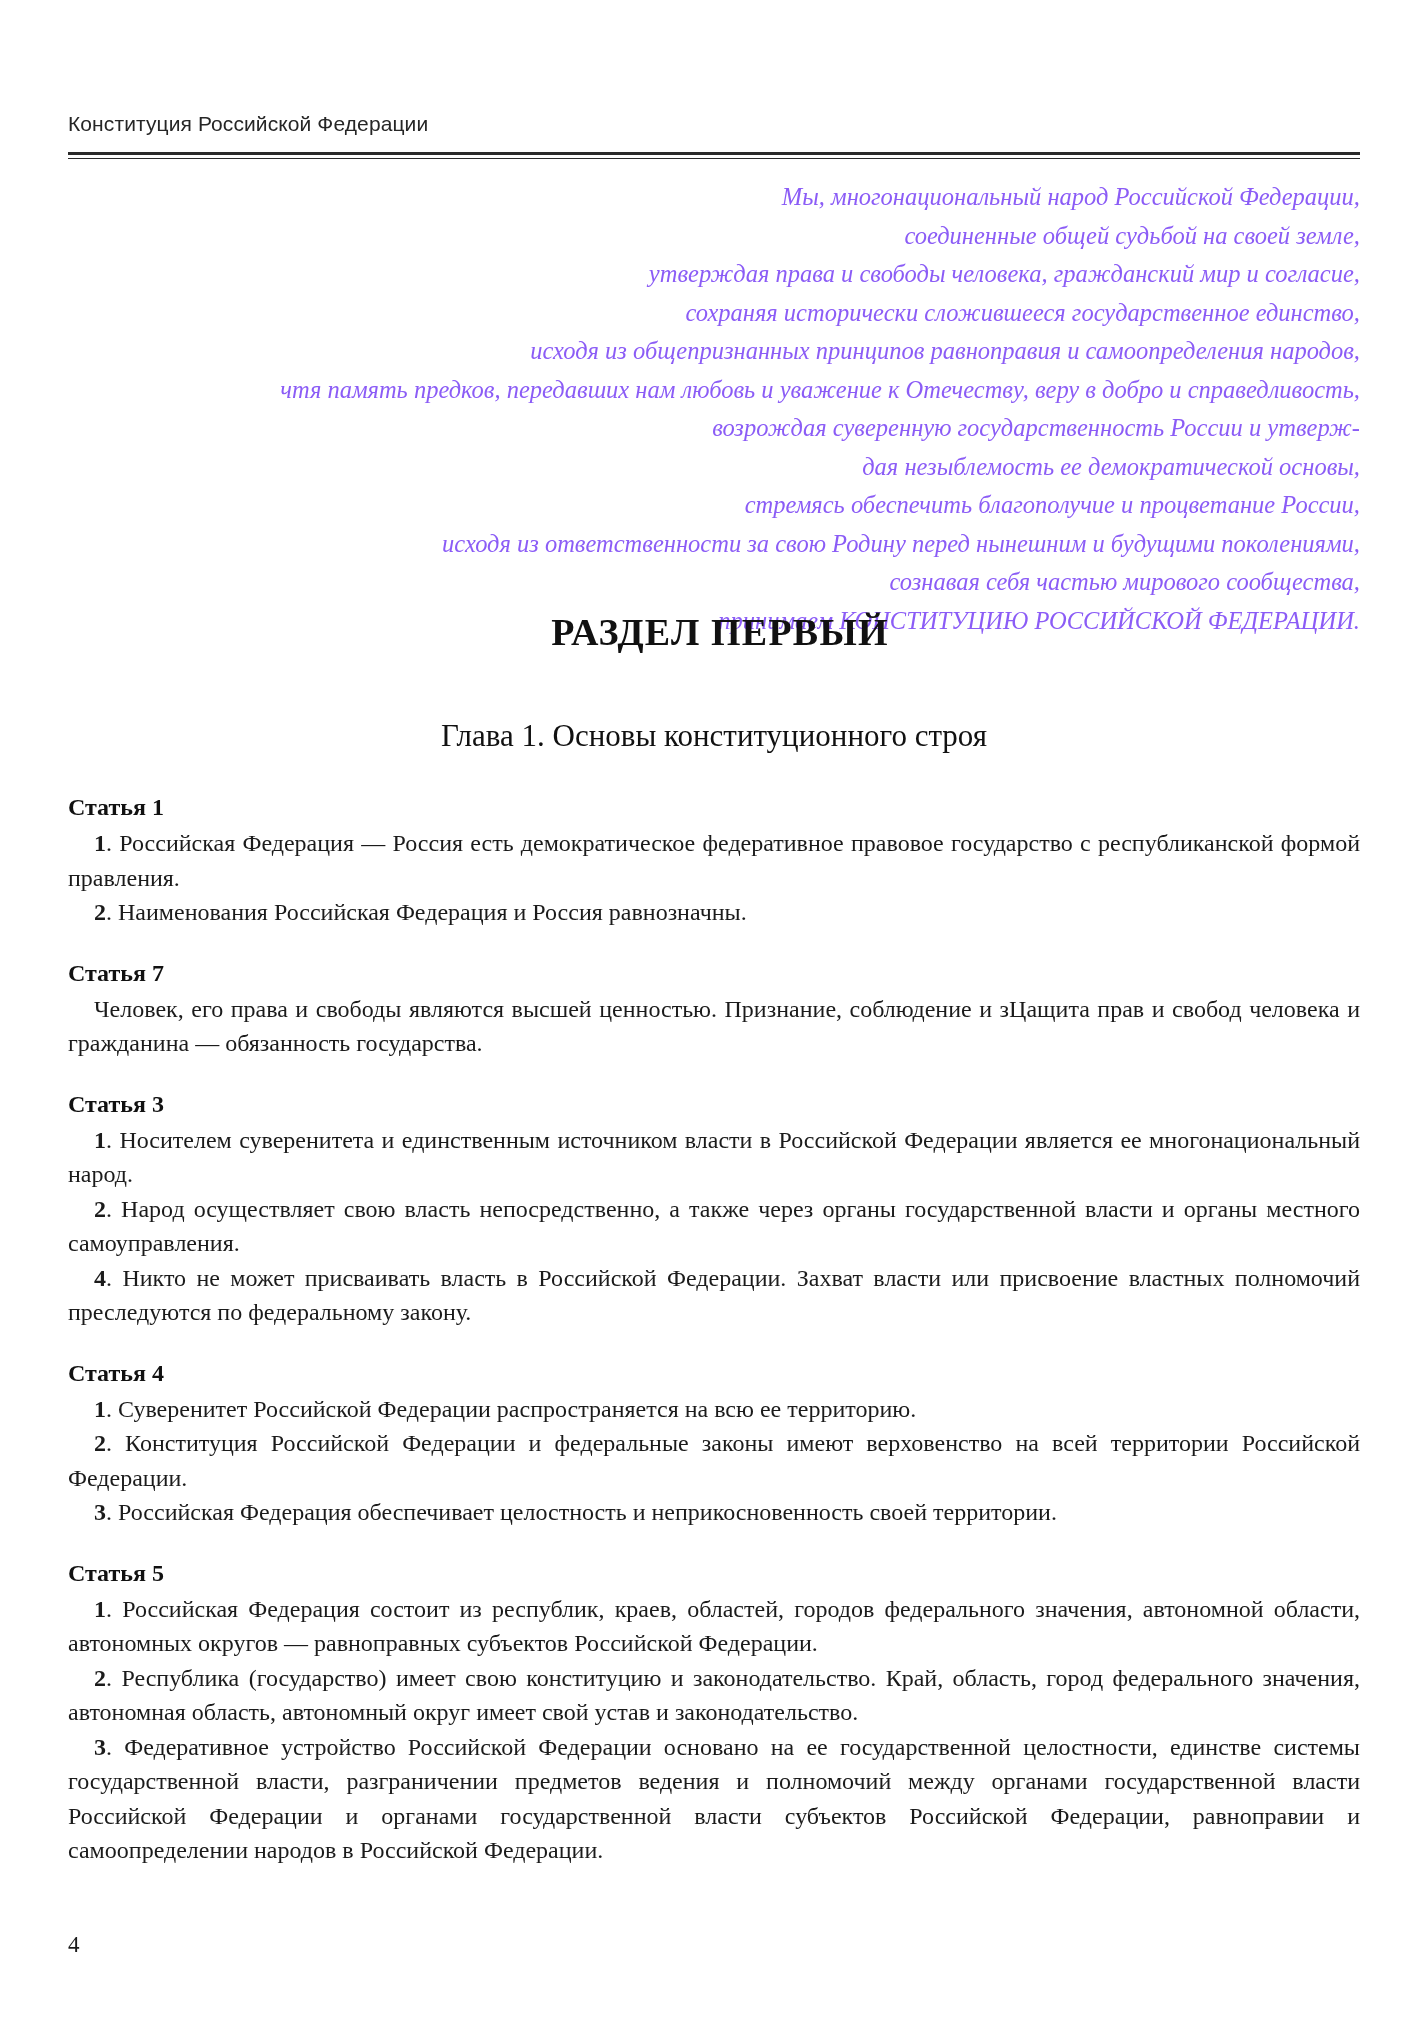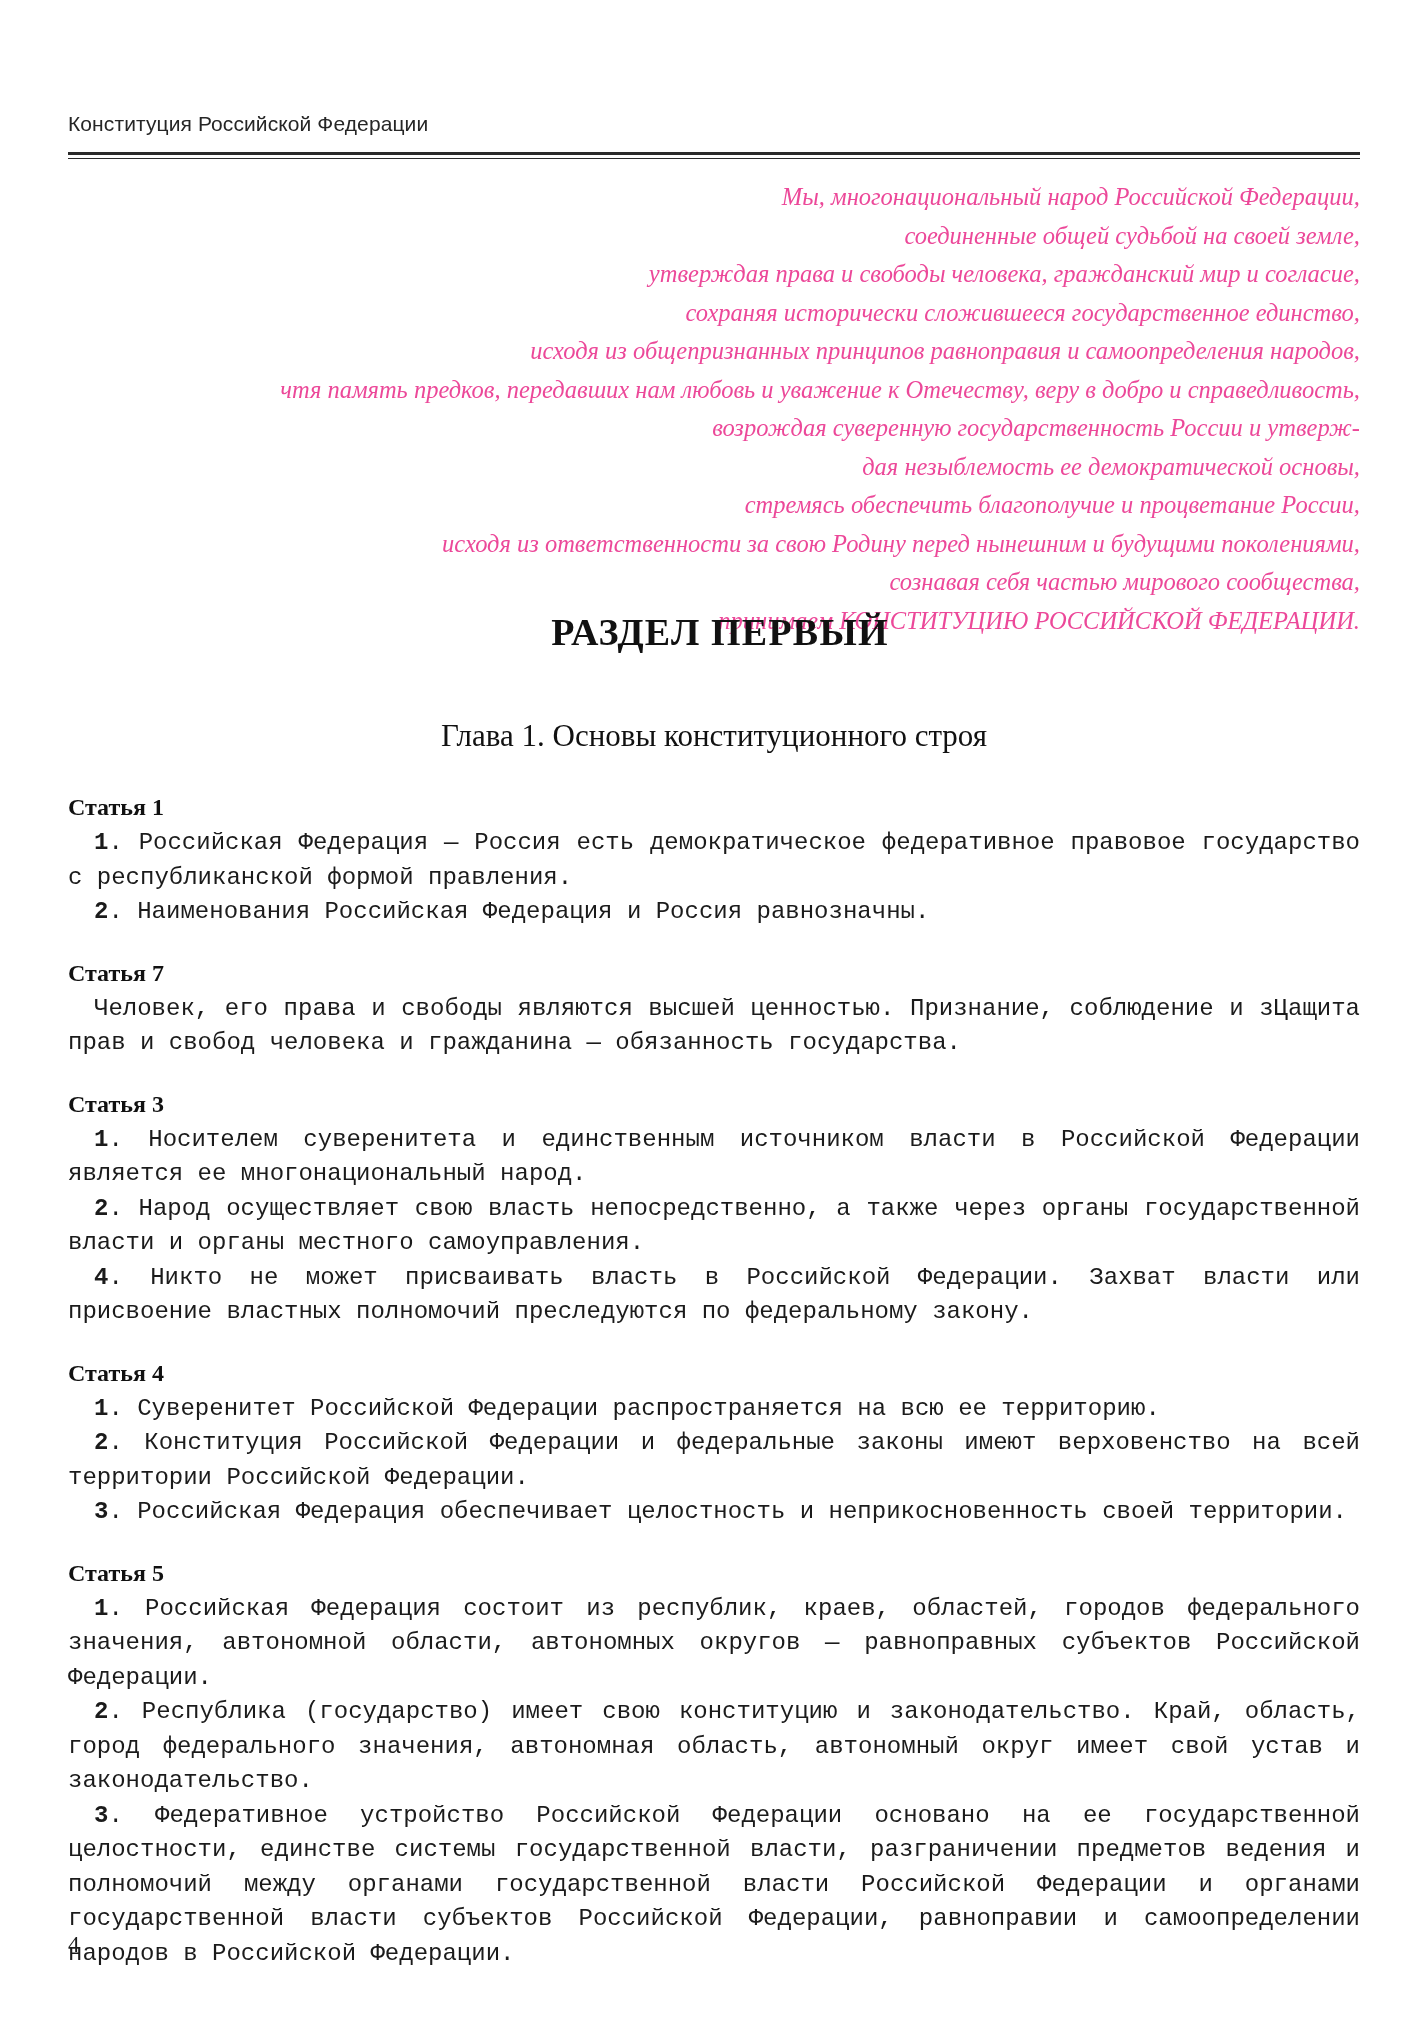--- a/index.html
+++ b/index.html
@@ -53,21 +53,21 @@
   
   .preamble {
     position: absolute;
     left: 0;
     top: 178px;
     width: 1292px;
     text-align: right;
     font-style: italic;
     font-size: 24.5px;
     line-height: 38.5px;
-    color: #ec4899;
+    color: #8b5cf6;
   }
   .preamble .ln { display: block; white-space: nowrap; }
 
   
   .sect-title {
     position: absolute;
     left: 6px;
     top: 610px;
     width: 1292px;
     text-align: center;
@@ -103,21 +103,20 @@
     color: #111;
   }
   .para {
     font-size: 24px;
     line-height: 34.5px;
     text-align: justify;
     text-justify: inter-word;
     margin: 0;
     color: #1b1b1b;
     hyphens: manual;
-    font-family: Liberation Mono, monospace;
   }
   .para.indent { text-indent: 26px; }
   .num { font-weight: bold; }
 
   
   .folio {
     position: absolute;
     left: 0;
     top: 1932px;
     font-size: 23px;

